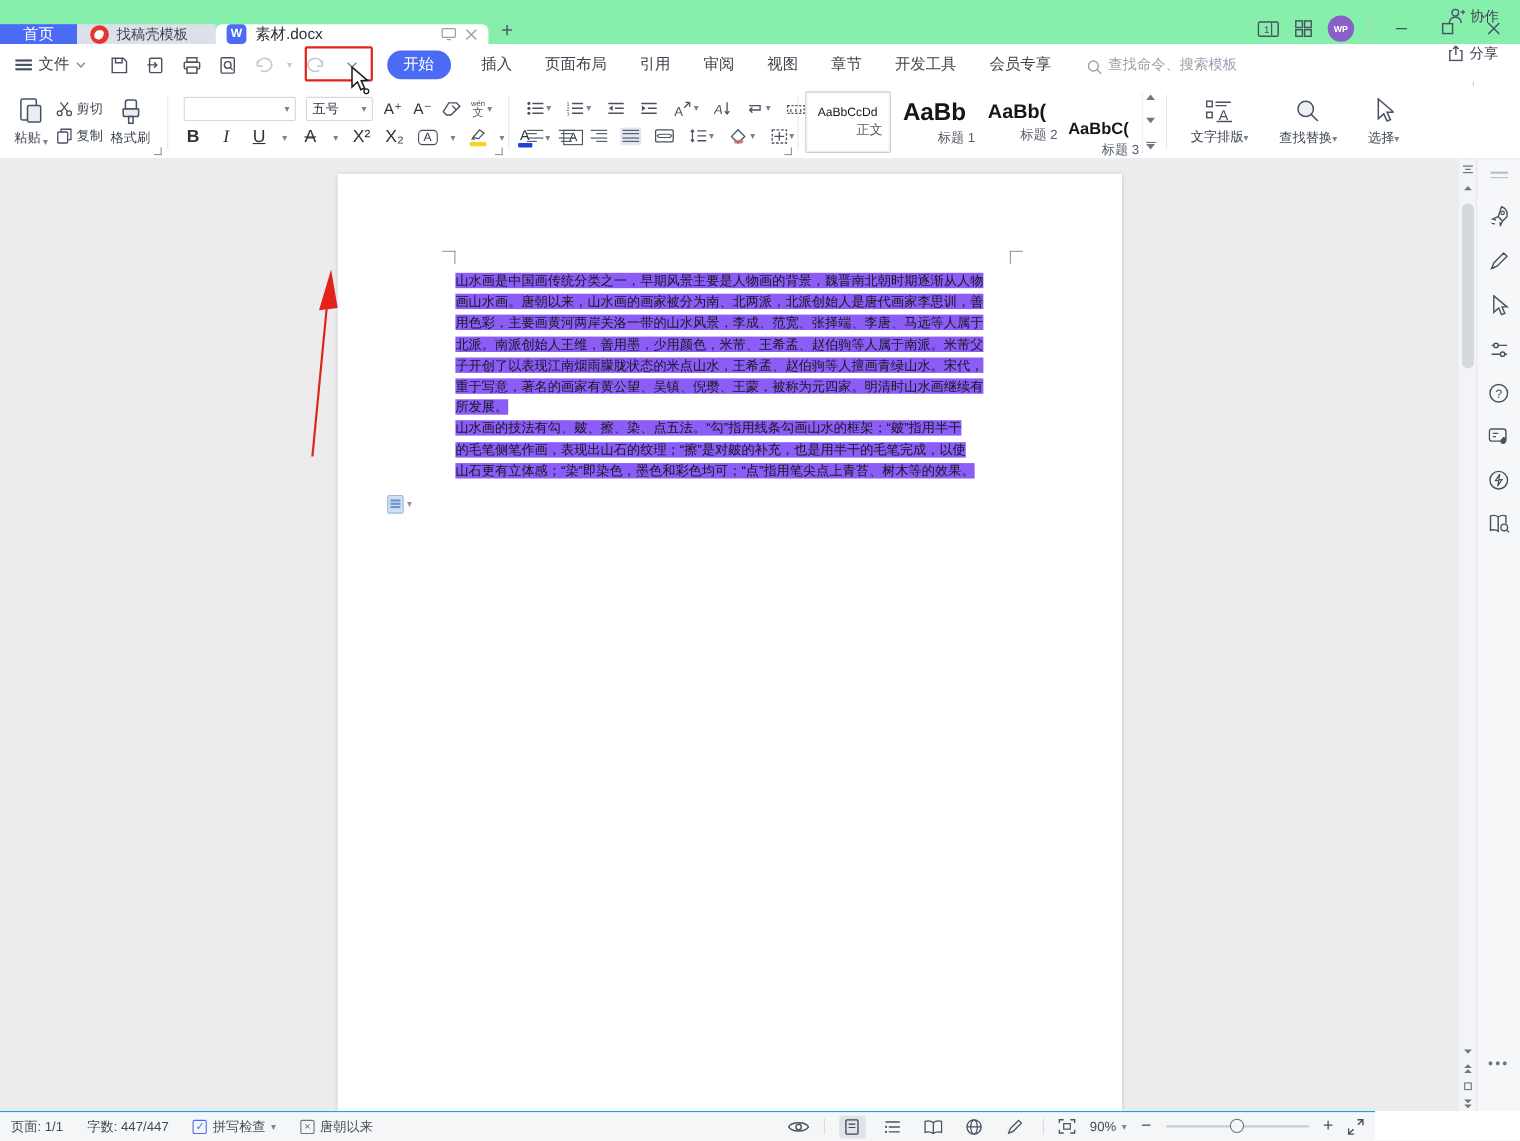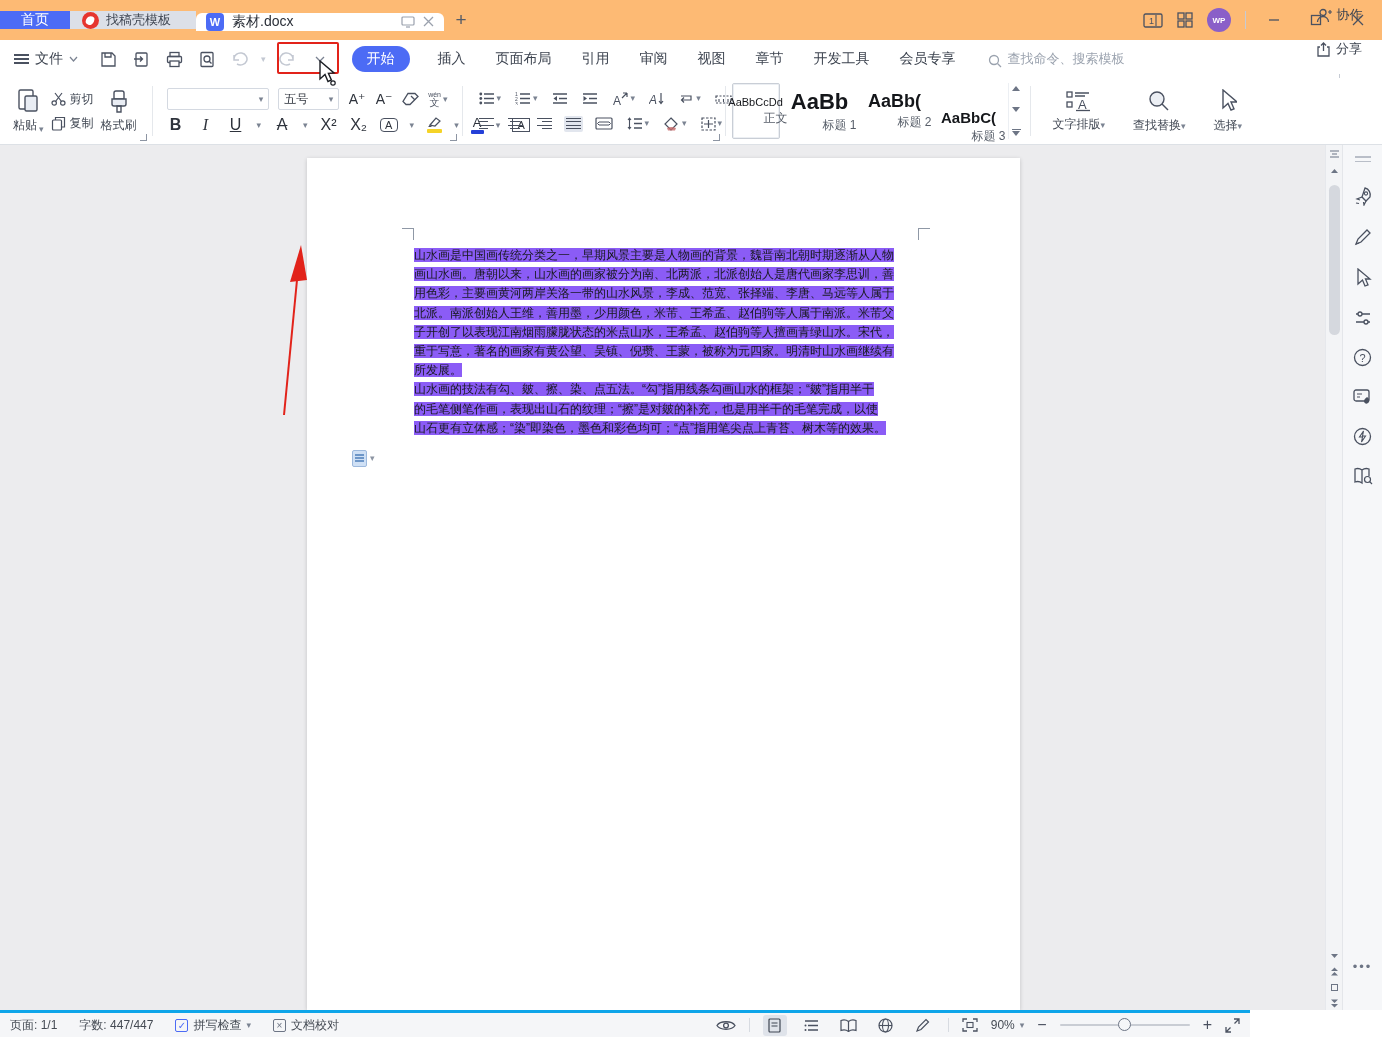--- a/index.html
+++ b/index.html
@@ -1,20 +1,20 @@
 <!DOCTYPE html>
 <html><head>
 <meta charset="utf-8">
 <style>
   * { margin:0; padding:0; box-sizing:border-box; }
   html,body { width:1382px; height:1037px; overflow:hidden; }
   body { font-family:"Liberation Sans","DejaVu Sans",sans-serif; background:#fff; position:relative; color:#3d4450; }
 
   
-  .titlebar { position:absolute; left:0; top:0; width:1382px; height:40px; background:#fdba74; display:flex; align-items:center; }
+  .titlebar { position:absolute; left:0; top:0; width:1382px; height:40px; background:#86efac; display:flex; align-items:flex-end; }
   .home-tab { width:70px; background:#4c6bf5; color:#fff; display:flex; align-items:center; justify-content:center; font-size:14px; }
   .docer-tab { width:126px; background:#dce0e8; display:flex; align-items:center; gap:7px; padding:0 12px; font-size:13px; color:#3d4450; }
   .docer-logo { width:17px; height:17px; border-radius:50%; background:#e6352f; position:relative; flex:0 0 auto; }
   .docer-logo::after { content:""; position:absolute; left:4px; top:4px; width:8px; height:9px; background:#fff; border-radius:60% 40% 55% 45%; transform:rotate(20deg); }
   .doc-tab { width:248px; background:#fff; border-radius:6px 6px 0 0; margin-top:3px; display:flex; align-items:center; gap:8px; padding:0 10px; font-size:14px; color:#2a2f38; }
   .wps-logo { width:18px; height:18px; background:#4c6bf5; border-radius:4px; color:#fff; font-size:11px; font-weight:bold; display:flex; align-items:center; justify-content:center; flex:0 0 auto; }
   .doc-tab .title { flex:1; }
   .tab-ico { color:#9aa1ad; font-size:13px; display:flex; align-items:center; }
   .newtab-btn { width:34px; display:flex; align-items:center; justify-content:center; color:#555c68; font-size:19px; }
   .titlebar-right { margin-left:auto; display:flex; align-items:center; gap:14px; padding-right:10px; }
@@ -50,21 +50,21 @@
   .font-row { display:flex; align-items:center; gap:9px; }
   .combo { height:22px; border:1px solid #d4d9e1; border-radius:2px; display:flex; align-items:center; padding:0 5px; justify-content:space-between; font-size:12px; color:#2e333c; background:#fff; }
   .fmt { font-size:16px; color:#2e333c; display:flex; align-items:flex-end; gap:1px; min-width:18px; justify-content:center; }
   .para-col { display:flex; flex-direction:column; gap:7px; padding:2px 6px; }
   .para-row { display:flex; align-items:center; gap:10px; }
   .pbtn { display:flex; align-items:center; gap:2px; padding:2px 2px; border-radius:2px; }
   .pbtn.active { background:#e2e6ee; }
   .bars { display:flex; flex-direction:column; justify-content:space-between; width:15px; height:12px; }
   .bars i { display:block; height:1.4px; background:#4a5160; }
   .styles-gallery { display:flex; align-items:stretch; gap:4px; padding:5px 4px; }
-  .style-card { width:48px; display:flex; flex-direction:column; align-items:center; justify-content:center; gap:2px; border-radius:2px; }
+  .style-card { width:78px; display:flex; flex-direction:column; align-items:center; justify-content:center; gap:2px; border-radius:2px; }
   .style-card.selected { border:1px solid #c9ced6; background:#fff; box-shadow:0 0 0 1px #eceff3 inset; }
   .style-sample { color:#14161a; white-space:nowrap; }
   .style-name { font-size:12px; color:#565d68; white-space:nowrap;margin-left:40px; }
   .gal-arrows { width:16px; display:flex; flex-direction:column; justify-content:space-between; align-items:center; padding:3px 0; border-left:1px solid #eceff3; }
   .tri { width:0; height:0; border-left:4px solid transparent; border-right:4px solid transparent; }
   .tri.up { border-bottom:5px solid #6d7585; }
   .tri.down { border-top:5px solid #6d7585; }
   .more-g { display:flex; flex-direction:column; align-items:center; gap:1px; }
   .more-g .bar { width:9px; height:1.4px; background:#6d7585; }
   .bigbtn { display:flex; flex-direction:column; align-items:center; justify-content:center; gap:4px; padding:0 14px; }
@@ -88,21 +88,21 @@
   .ds-thumb { position:absolute; left:3px; top:40px; width:11px; height:150px; background:#d5d8de; border-radius:6px; }
   .ds-bottom { position:absolute; bottom:2px; left:0; width:100%; display:flex; flex-direction:column; align-items:center; gap:8px; }
   .sq { width:7px; height:7px; border:1.3px solid #6d7585; }
 
   
   .right-rail { position:absolute; right:0; top:145px; width:40px; height:865px; background:#f6f7f9; border-left:1px solid #e4e6ea; display:flex; flex-direction:column; align-items:center; padding-top:8px; gap:21px; }
   .rail-handle i { display:block; width:16px; height:1.5px; background:#b9bec8; margin:3px 0; }
   .rail-dots { position:absolute; bottom:36px; left:0; width:100%; text-align:center; color:#6d7585; letter-spacing:2px; font-size:13px; }
 
   
-  .statusbar { position:absolute; left:0; top:1010px; width:1250px; height:27px; background:#f5f6f8; border-top:3px solid #0ea5e9; display:flex; align-items:center; font-size:12px; color:#454b54; padding:0 10px; }
+  .statusbar { position:absolute; left:0; top:1010px; width:1250px; height:27px; background:#f5f6f8; border-top:1px solid #0ea5e9; display:flex; align-items:center; font-size:12px; color:#454b54; padding:0 10px; }
   .sb-item { display:flex; align-items:center; gap:5px; margin-right:22px; }
   .sb-right { margin-left:auto; display:flex; align-items:center; gap:13px; }
   .sb-div { width:1px; height:14px; background:#d7dbe1; }
   .viewbtn { width:24px; height:21px; display:flex; align-items:center; justify-content:center; border-radius:3px; }
   .viewbtn.active { background:#dfe3ea; }
   .zoom-track { width:130px; height:2px; background:#c9cdd4; position:relative; border-radius:1px; }
   .zoom-thumb { position:absolute; left:45%; top:-6px; width:13px; height:13px; background:#f5f6f8; border:1.4px solid #6d7585; border-radius:50%; }
   .checkbox { width:13px; height:13px; border:1.4px solid #4c6bf5; border-radius:2px; color:#4c6bf5; font-size:10px; display:flex; align-items:center; justify-content:center; }
   .checkbox.gray { border-color:#6d7585; color:#6d7585; }
 
@@ -705,21 +705,21 @@
   <span class="sb-item">
       <span>字数: 447/447</span>
     </span>
   <span class="sb-item">
     <span class="checkbox">✓</span>
     <span>拼写检查</span>
       <span class="caret">▾</span>
   </span>
   <span class="sb-item">
     <span class="checkbox gray">×</span>
-    <span>文档校对</span>
+    <span>唐朝以来</span>
   </span>
 
   <span class="sb-right">
     <span>
       <svg class="ic" width="20" height="13" viewBox="0 0 20 13">
           <path d="M1 6.5 C4 1.5 16 1.5 19 6.5 C16 11.5 4 11.5 1 6.5 Z" fill="none" stroke="#4a5160" stroke-width="1.3"></path>
           <circle cx="10" cy="6.5" r="2.4" fill="none" stroke="#4a5160" stroke-width="1.3"></circle>
         </svg>
     </span>
     <span class="sb-div"></span>

